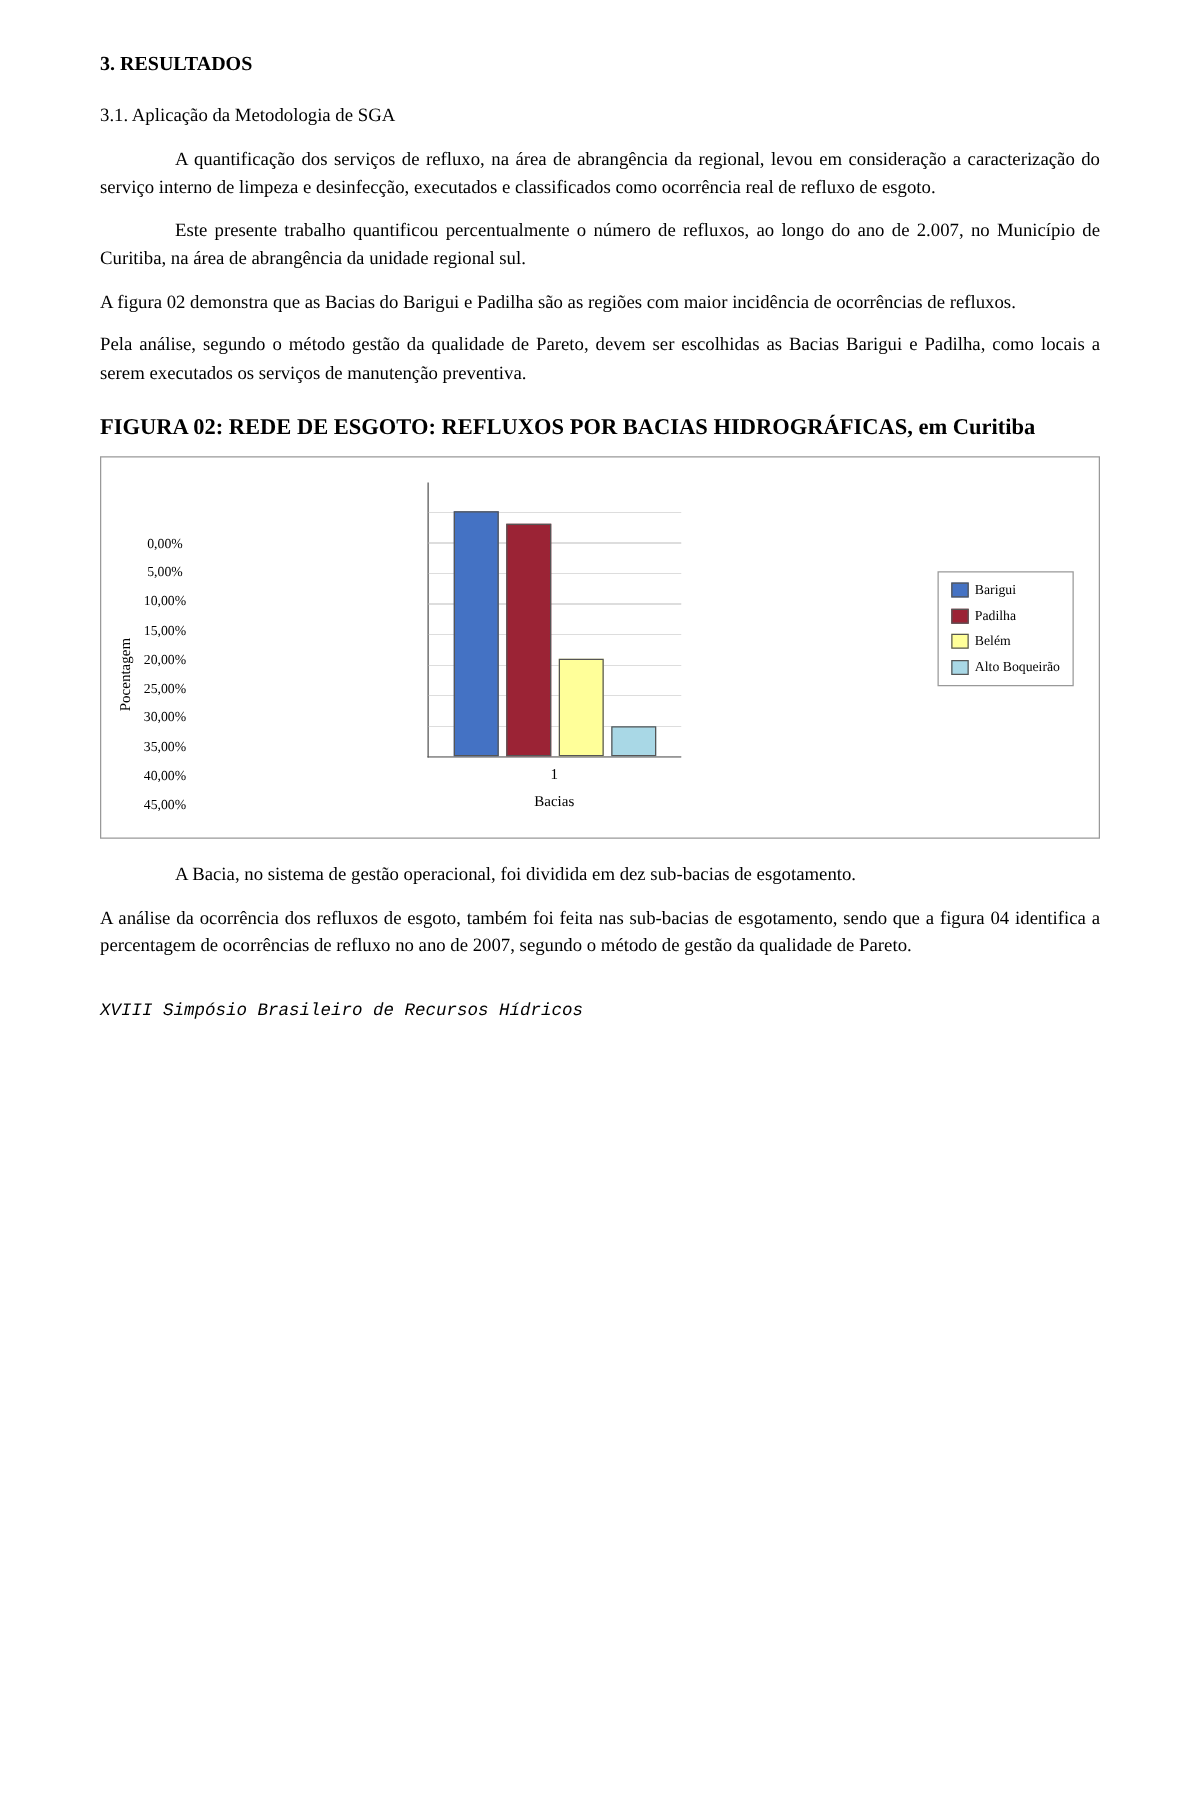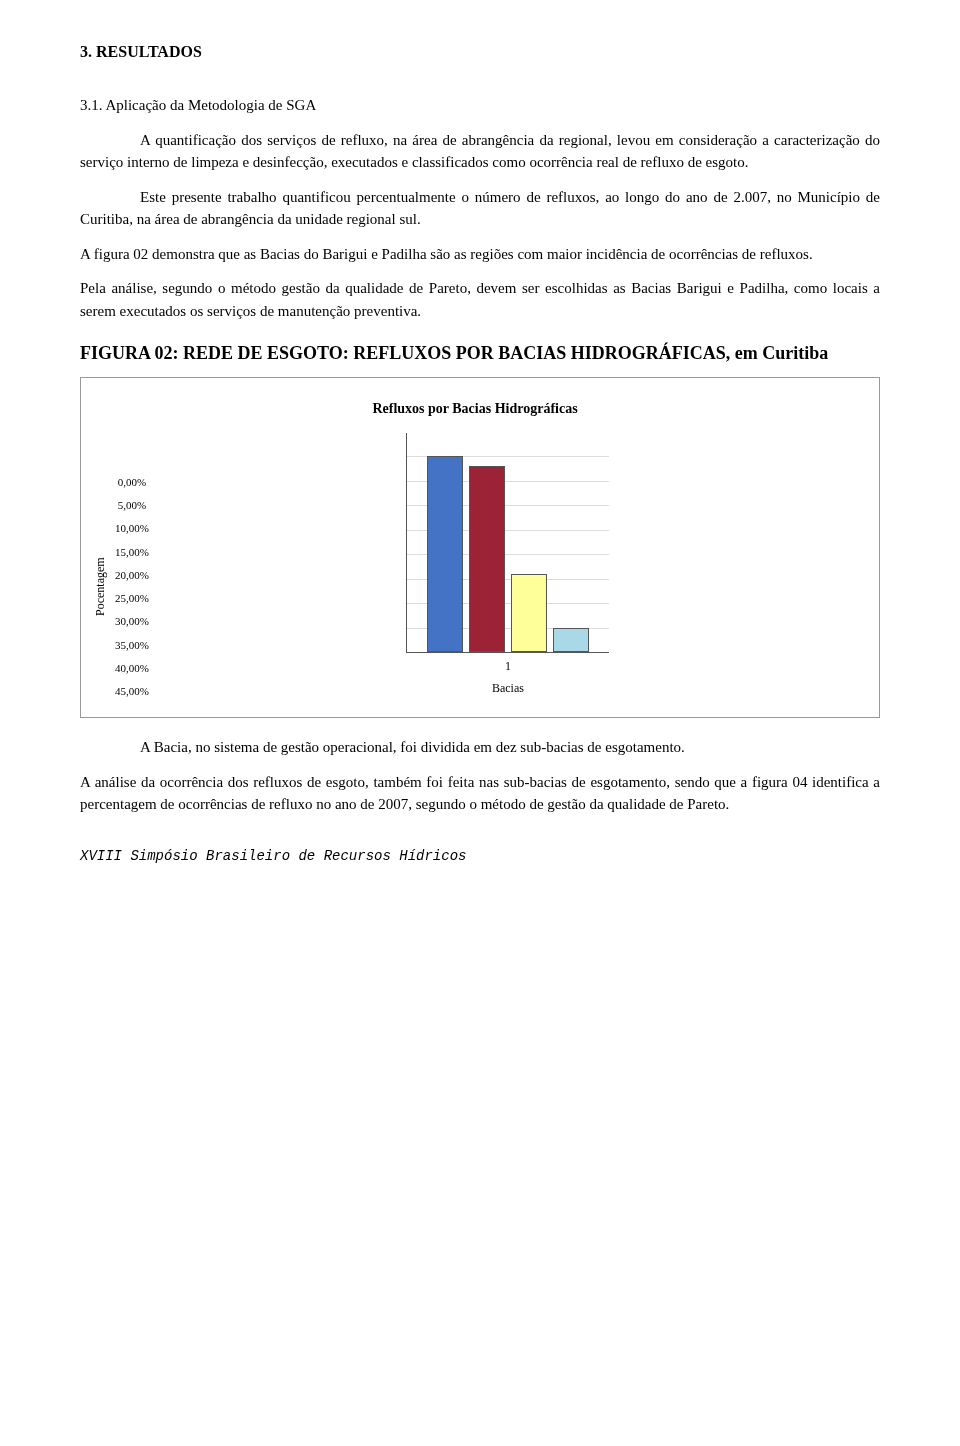--- a/index.html
+++ b/index.html
@@ -8,21 +8,21 @@
       font-size: 15px;
       color: #000;
       background: #fff;
       width: 960px;
       padding: 40px 80px 40px 80px;
       line-height: 1.5;
     }
     .section-title {
       font-size: 16px;
       font-weight: bold;
-      margin-bottom: 30px;
+      margin-bottom: 18px;
     }
     .subsection-title {
       font-size: 15px;
       font-weight: normal;
       margin-bottom: 12px;
     }
     .paragraph {
       text-align: justify;
       margin-bottom: 12px;
       text-indent: 0;
@@ -175,21 +175,20 @@
 
 <p class="paragraph-indent">Este presente trabalho quantificou percentualmente o número de refluxos, ao longo do ano de 2.007, no Município de Curitiba, na área de abrangência da unidade regional sul.</p>
 
 <p class="paragraph">A figura 02 demonstra que as Bacias do Barigui e Padilha são as regiões com maior incidência de ocorrências de refluxos.</p>
 
 <p class="paragraph">Pela análise, segundo o método gestão da qualidade de Pareto, devem ser escolhidas as Bacias Barigui e Padilha, como locais a serem executados os serviços de manutenção preventiva.</p>
 
 <div class="figure-caption">FIGURA 02: REDE DE ESGOTO: REFLUXOS POR BACIAS HIDROGRÁFICAS, em Curitiba</div>
 
 <div class="chart-container">
-  <div class="chart-title">Refluxos por Bacias Hidrográficas</div>
   <div class="chart-area">
 
     <div class="y-axis-label">Pocentagem</div>
 
     <div class="y-axis" id="y-axis-ticks">
         <div class="y-tick">45,00%</div>
         <div class="y-tick">40,00%</div>
         <div class="y-tick">35,00%</div>
         <div class="y-tick">30,00%</div>
         <div class="y-tick">25,00%</div>
@@ -204,20 +203,38 @@
       <div class="bars-section">
         <div class="bars-row" id="bars-row">
             <div class="bar" style="height: 196px; background-color: rgb(68, 114, 196); border: 1px solid rgb(85, 85, 85);"></div>
             <div class="bar" style="height: 186px; background-color: rgb(155, 35, 53); border: 1px solid rgb(85, 85, 85);"></div>
             <div class="bar" style="height: 78px; background-color: rgb(255, 255, 153); border: 1px solid rgb(85, 85, 85);"></div>
             <div class="bar" style="height: 24px; background-color: rgb(169, 216, 230); border: 1px solid rgb(85, 85, 85);"></div>
           </div>
         <div class="x-label">1</div>
         <div class="x-axis-title">Bacias</div>
       </div>
+      <div class="legend" id="legend">
+          <div class="legend-item">
+            <div class="legend-color" style="background-color: rgb(68, 114, 196);"></div>
+            <span>Barigui</span>
+          </div>
+          <div class="legend-item">
+            <div class="legend-color" style="background-color: rgb(155, 35, 53);"></div>
+            <span>Padilha</span>
+          </div>
+          <div class="legend-item">
+            <div class="legend-color" style="background-color: rgb(255, 255, 153);"></div>
+            <span>Belém</span>
+          </div>
+          <div class="legend-item">
+            <div class="legend-color" style="background-color: rgb(169, 216, 230);"></div>
+            <span>Alto Boqueirão</span>
+          </div>
+        </div>
     </div>
   </div>
 </div>
 
 <p class="paragraph-indent">A Bacia, no sistema de gestão operacional, foi dividida em dez sub-bacias de esgotamento.</p>
 <p class="paragraph">A análise da ocorrência dos refluxos de esgoto, também foi feita nas sub-bacias de esgotamento, sendo que a figura 04 identifica a percentagem de ocorrências de refluxo no ano de 2007, segundo o método de gestão da qualidade de Pareto.</p>
 
 <div class="footer-text">XVIII Simpósio Brasileiro de Recursos Hídricos</div>
 
 </body></html>

